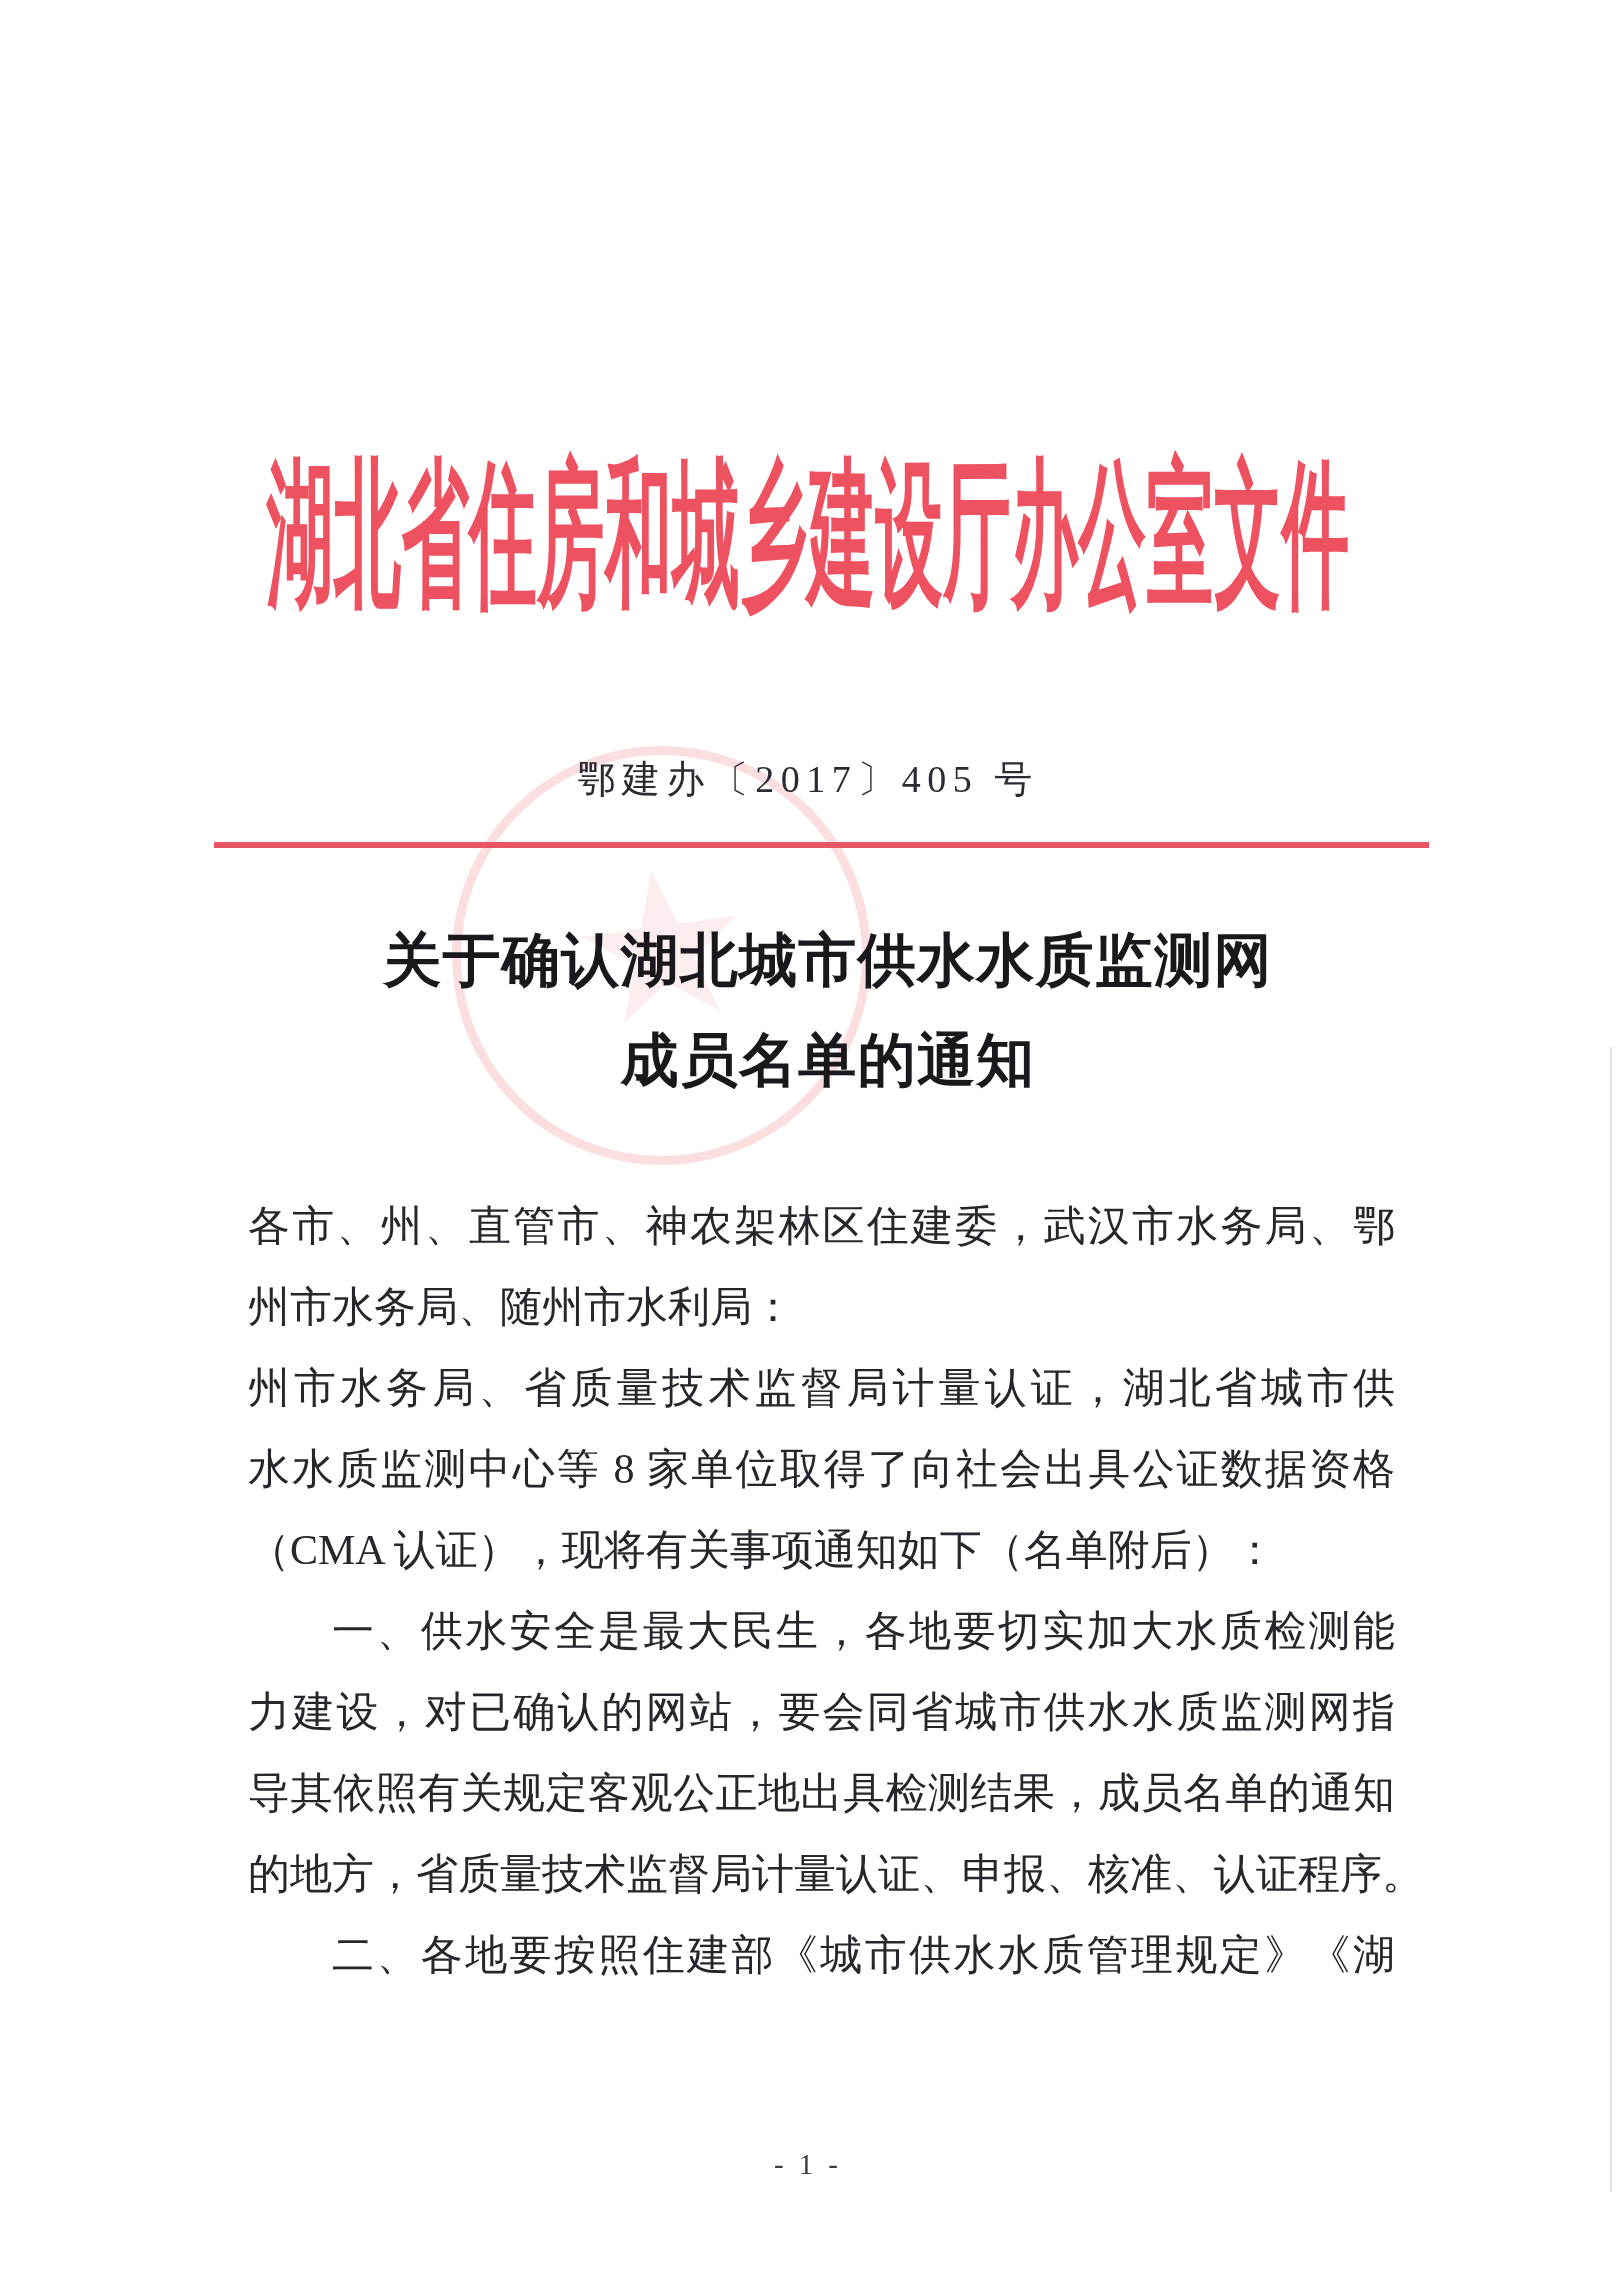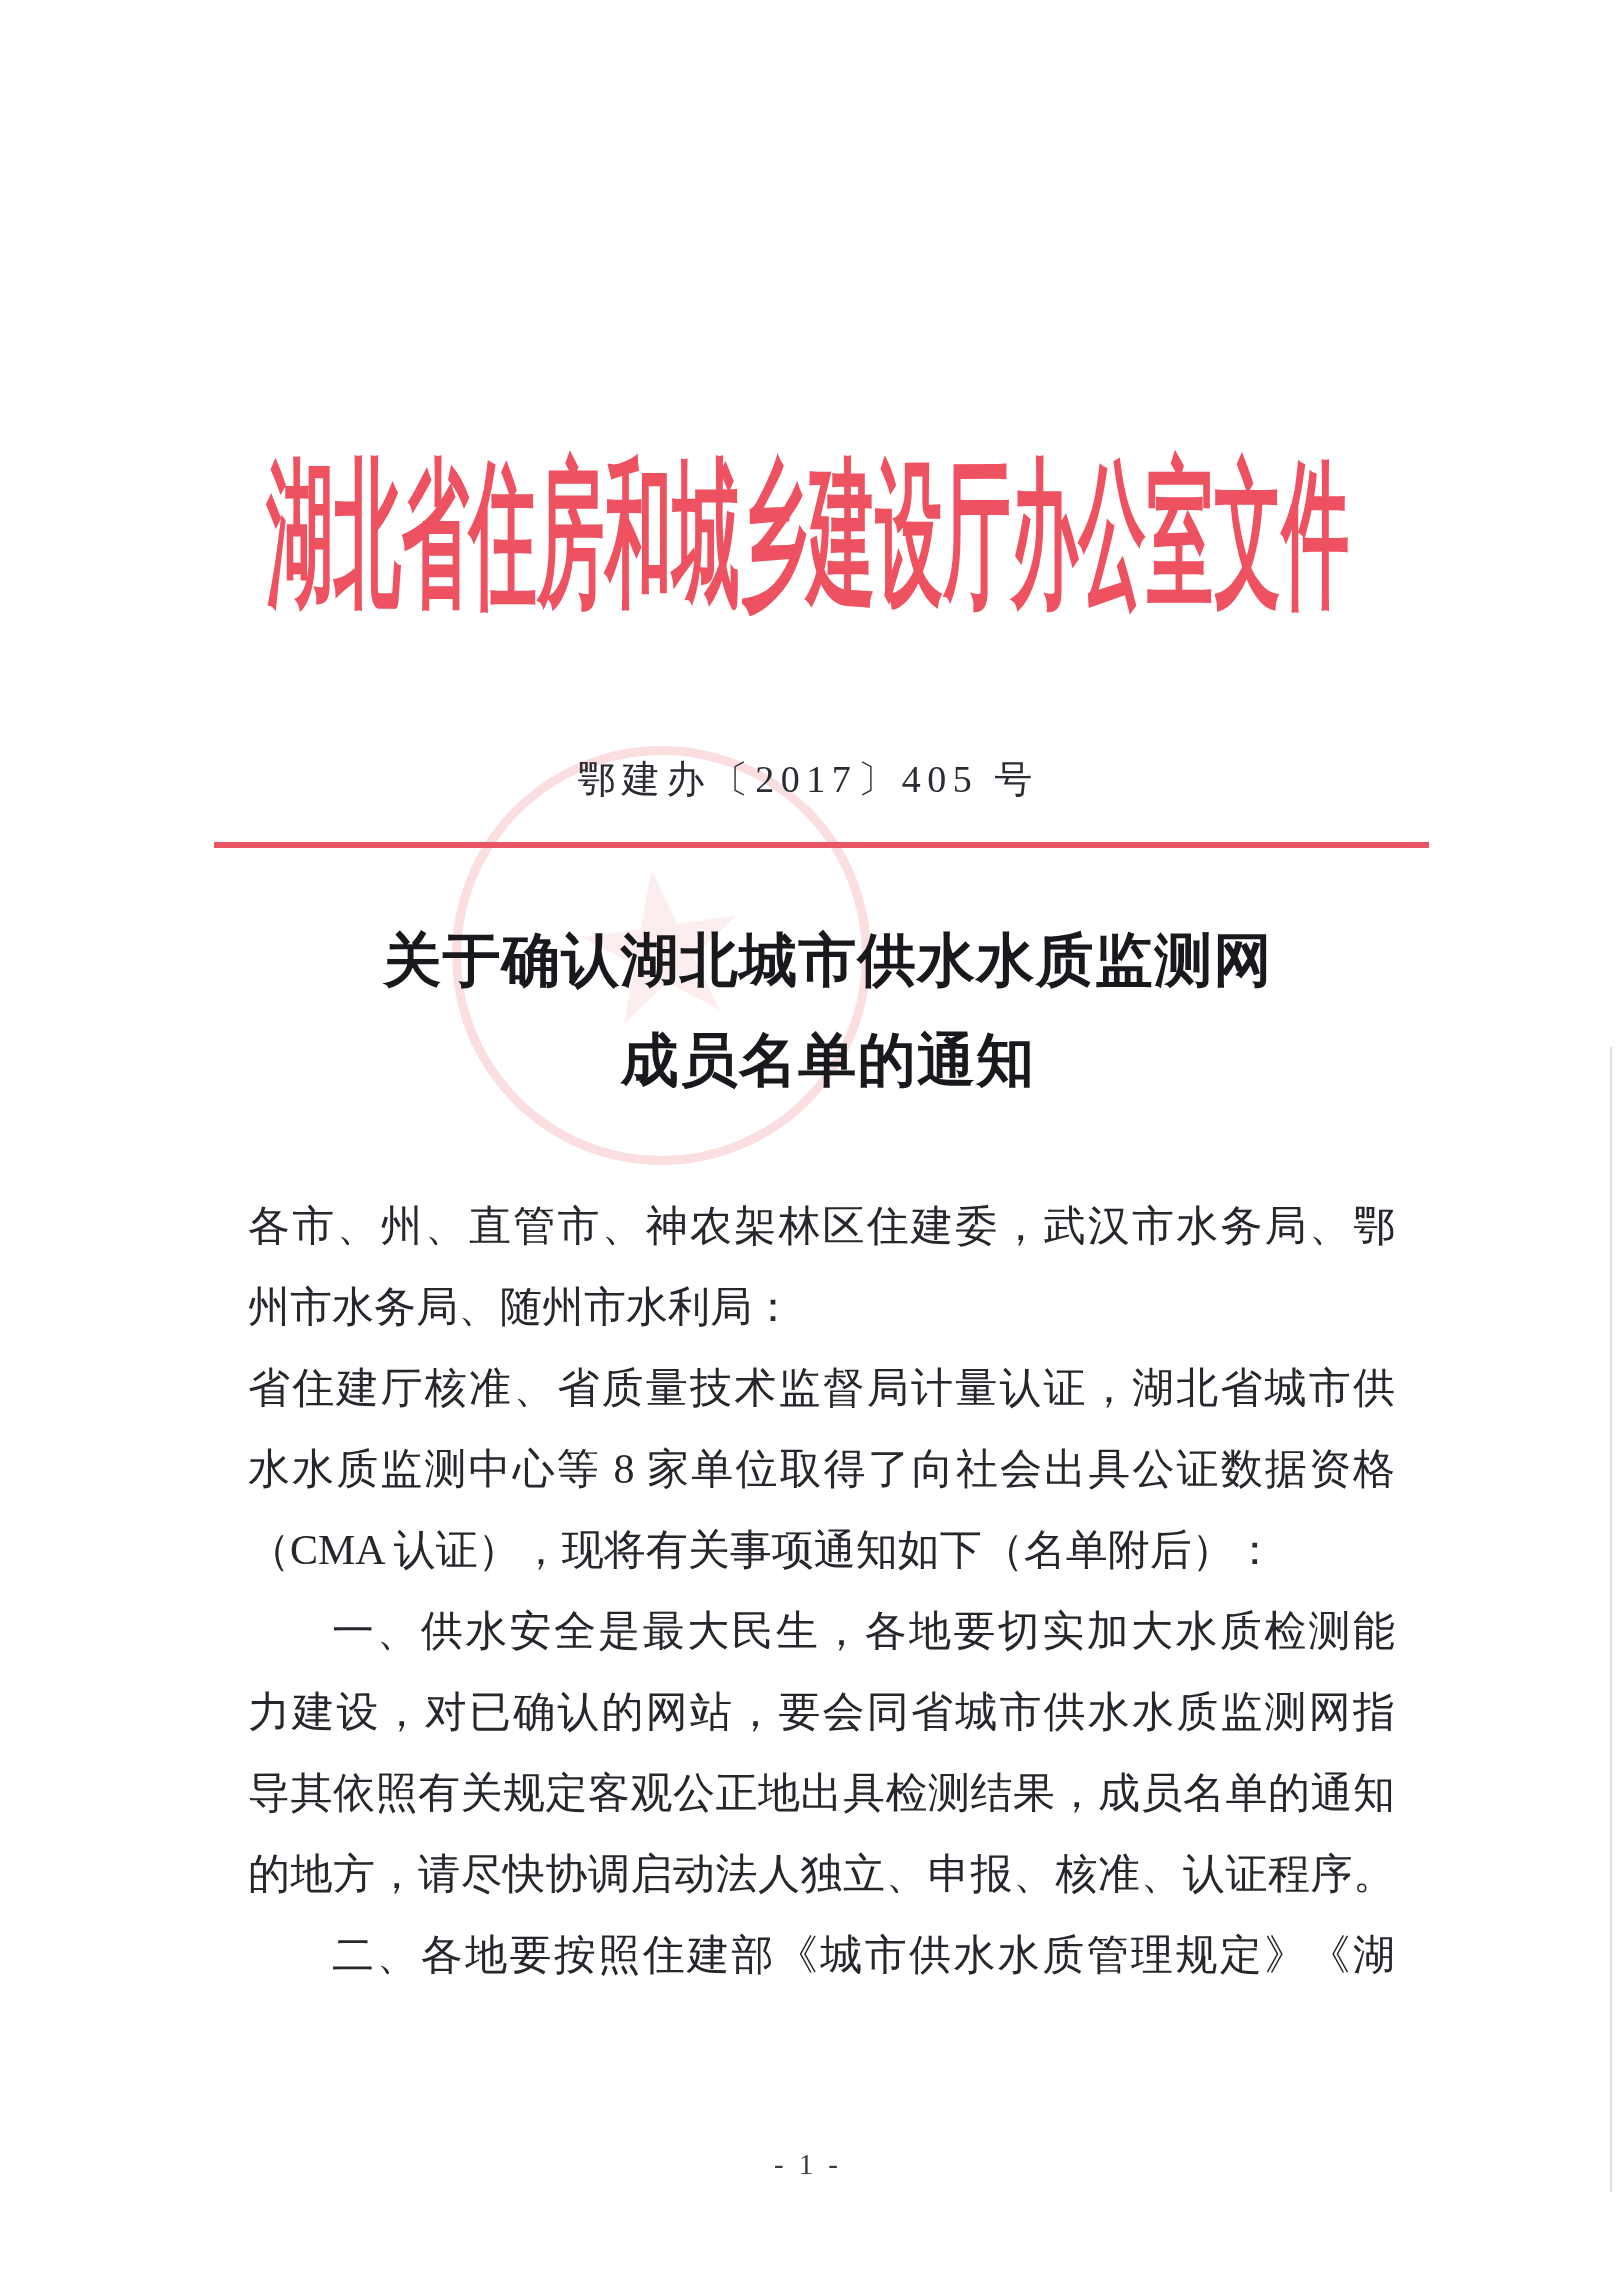--- a/index.html
+++ b/index.html
@@ -144,26 +144,26 @@
   <div class="red-rule"></div>
 
   <div class="doc-title">
     <div>关于确认湖北城市供水水质监测网</div>
     <div>成员名单的通知</div>
   </div>
 
   <div class="body-text">
     <div class="body-line">各市、州、直管市、神农架林区住建委，武汉市水务局、鄂</div>
     <div class="body-line no-fill">州市水务局、随州市水利局：</div>
-    <div class="body-line">省住建厅核准、省质量技术监督局计量认证，湖北省城市供</div>
+    <div class="body-line">州市水务局、省质量技术监督局计量认证，湖北省城市供</div>
     <div class="body-line">水水质监测中心等 8 家单位取得了向社会出具公证数据资格</div>
     <div class="body-line no-fill">（CMA 认证），现将有关事项通知如下（名单附后）：</div>
     <div class="body-line indent">一、供水安全是最大民生，各地要切实加大水质检测能</div>
     <div class="body-line">力建设，对已确认的网站，要会同省城市供水水质监测网指</div>
     <div class="body-line">导其依照有关规定客观公正地出具检测结果，成员名单的通知</div>
-    <div class="body-line">的地方，请尽快协调启动法人独立、申报、核准、认证程序。</div>
+    <div class="body-line">的地方，省质量技术监督局计量认证、申报、核准、认证程序。</div>
     <div class="body-line indent">二、各地要按照住建部《城市供水水质管理规定》《湖</div>
   </div>
 
   <div class="page-footer">- 1 -</div>
 
 </div>
 
 
 </body></html>

